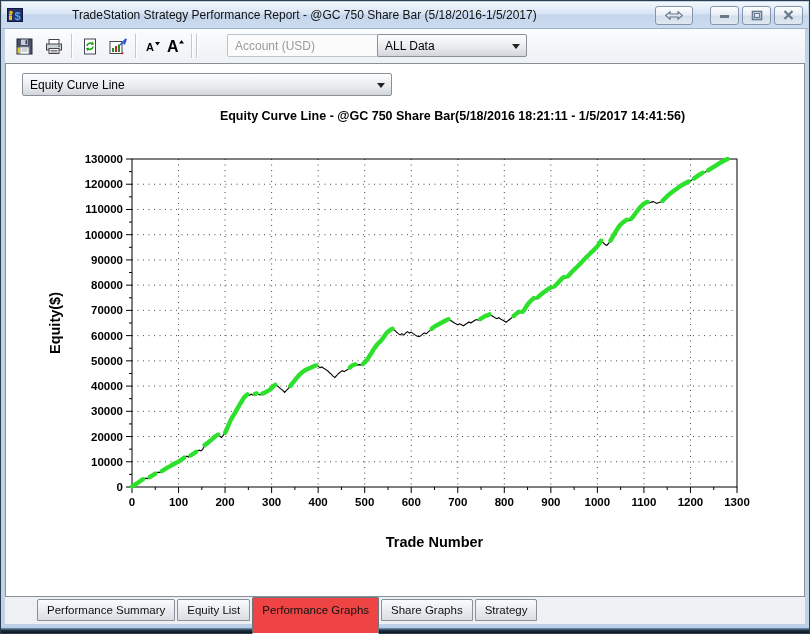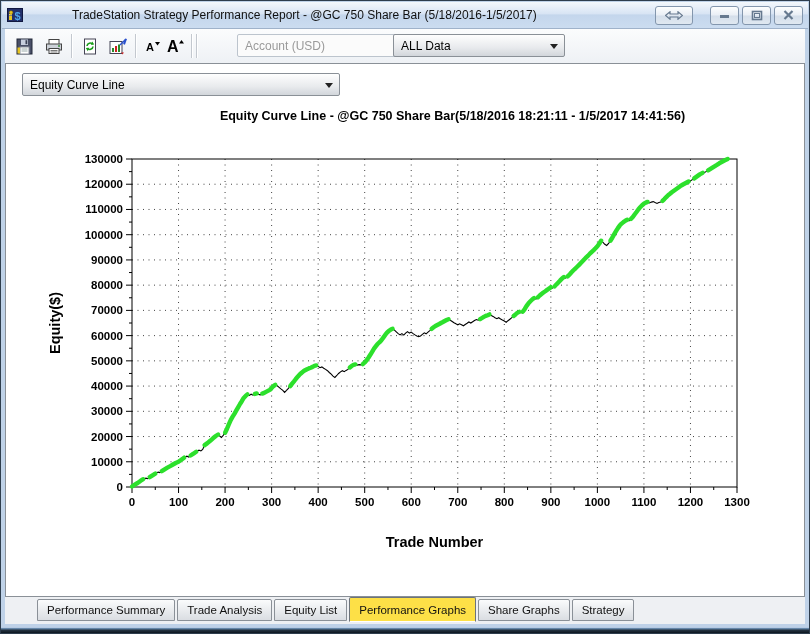--- a/index.html
+++ b/index.html
@@ -23,29 +23,29 @@
   .tb-sep{position:absolute;top:5px;width:1px;height:24px;background:#c3c8cf;box-shadow:1px 0 0 #fff;}
   .combo{position:absolute;top:5px;height:23px;box-sizing:border-box;border:1px solid #8a9097;border-radius:2px;
     background:linear-gradient(#fefefe,#e8eaed 60%,#d2d6db);display:flex;align-items:center;
     font-size:12px;color:#000;padding:0 20px 0 7px;}
   .combo .arrow{position:absolute;right:6px;top:9px;width:0;height:0;border-left:4px solid transparent;
     border-right:4px solid transparent;border-top:5px solid #222;}
   .combo.disabled{background:#fbfbfb;border-color:#bcc4cd;color:#9a9a9a;}
   .combo.disabled .arrow{border-top-color:#aab2bb;}
   
   .content{position:absolute;left:4px;right:4px;top:62px;bottom:36px;background:#fff;border:1px solid #8a9097;box-sizing:border-box;}
-  .graph-combo{position:absolute;left:16px;top:9px;width:318px;}
+  .graph-combo{position:absolute;left:16px;top:9px;width:370px;}
   .chart-wrap{position:absolute;left:6px;top:32px;width:780px;height:480px;}
   
   .tabbar{position:absolute;left:4px;right:4px;bottom:9px;height:27px;background:#eef0f3;
     display:flex;align-items:flex-start;padding:2px 16px 0 32px;box-sizing:border-box;}
   .tab{height:22px;line-height:21px;padding:0 9px;margin-right:2px;font-size:11.5px;color:#111;
     border:1px solid #8a9097;border-radius:2px 2px 0 0;background:linear-gradient(#fafbfc,#dadde2);
     white-space:nowrap;box-sizing:border-box;}
-  .tab.active{background:#fde047;height:25px;margin-top:-2px;line-height:24px;border-color:#6c737b;border-bottom-color:#fff;z-index:3;}
+  .tab.active{background:#ef4444;height:37px;margin-top:-2px;line-height:24px;border-color:#6c737b;border-bottom-color:#fff;z-index:3;}
   
   .frame-bottom{position:absolute;left:0;right:0;bottom:0;height:9px;
     background:linear-gradient(180deg,#bed1e8 0%,#bed1e8 38%,#6d90b4 48%,#22313f 70%,#0d161f 100%);}
   svg text{font-family:"Liberation Sans",sans-serif;}
 </style>
 </head>
 <body>
 
 <div class="window">
 
@@ -135,25 +135,25 @@
     </div>
     <div class="tb-btn" style="left:160px">
       <svg width="20" height="18" viewBox="0 0 20 18">
         <text x="1" y="15" font-size="16" font-weight="bold" fill="#000">A</text>
         <path d="M13 6.5 L18 6.5 L15.5 3 Z" fill="#000"></path>
       </svg>
     </div>
     <div class="tb-sep" style="left:186px"></div>
     <div class="tb-sep" style="left:191px"></div>
 
-    <div class="combo disabled" style="left:232px;width:180px">
+    <div class="combo disabled" style="left:222px;width:180px">
       <span>Account (USD)</span>
       <span class="arrow"></span>
     </div>
-    <div class="combo" style="left:388px;width:172px">
+    <div class="combo" style="left:372px;width:150px">
       <span>ALL Data</span>
       <span class="arrow"></span>
     </div>
   </div>
 
   <div class="content">
     <div class="combo graph-combo">
       <span>Equity Curve Line</span>
       <span class="arrow"></span>
     </div>
@@ -292,21 +292,20 @@
           <polyline points="696.1,74.4 698.9,72.6 701.7,70.8 704.5,69.1 707.3,67.3 710.1,65.8 712.9,64.3 715.7,63.0" fill="none" stroke="#2ce02c" stroke-width="4.4" stroke-linecap="round" stroke-linejoin="round"></polyline>
           <text x="440.5" y="24" text-anchor="middle" font-size="12.5" font-weight="bold" fill="#000">Equity Curve Line - @GC 750 Share Bar(5/18/2016 18:21:11 - 1/5/2017 14:41:56)</text>
           <text x="422.5" y="451" text-anchor="middle" font-size="14.5" font-weight="bold" fill="#000">Trade Number</text>
           <text x="48" y="227" text-anchor="middle" font-size="14.5" font-weight="bold" fill="#000" transform="rotate(-90 48 227)">Equity($)</text>
         </svg>
     </div>
   </div>
 
   <div class="tabbar">
       <div class="tab">Performance Summary</div>
-      <div class="tab">Trade Analysis</div>
       <div class="tab">Equity List</div>
       <div class="tab active">Performance Graphs</div>
       <div class="tab">Share Graphs</div>
       <div class="tab">Strategy</div>
     </div>
 
   <div class="frame-bottom"></div>
 </div>
 
 </body></html>

